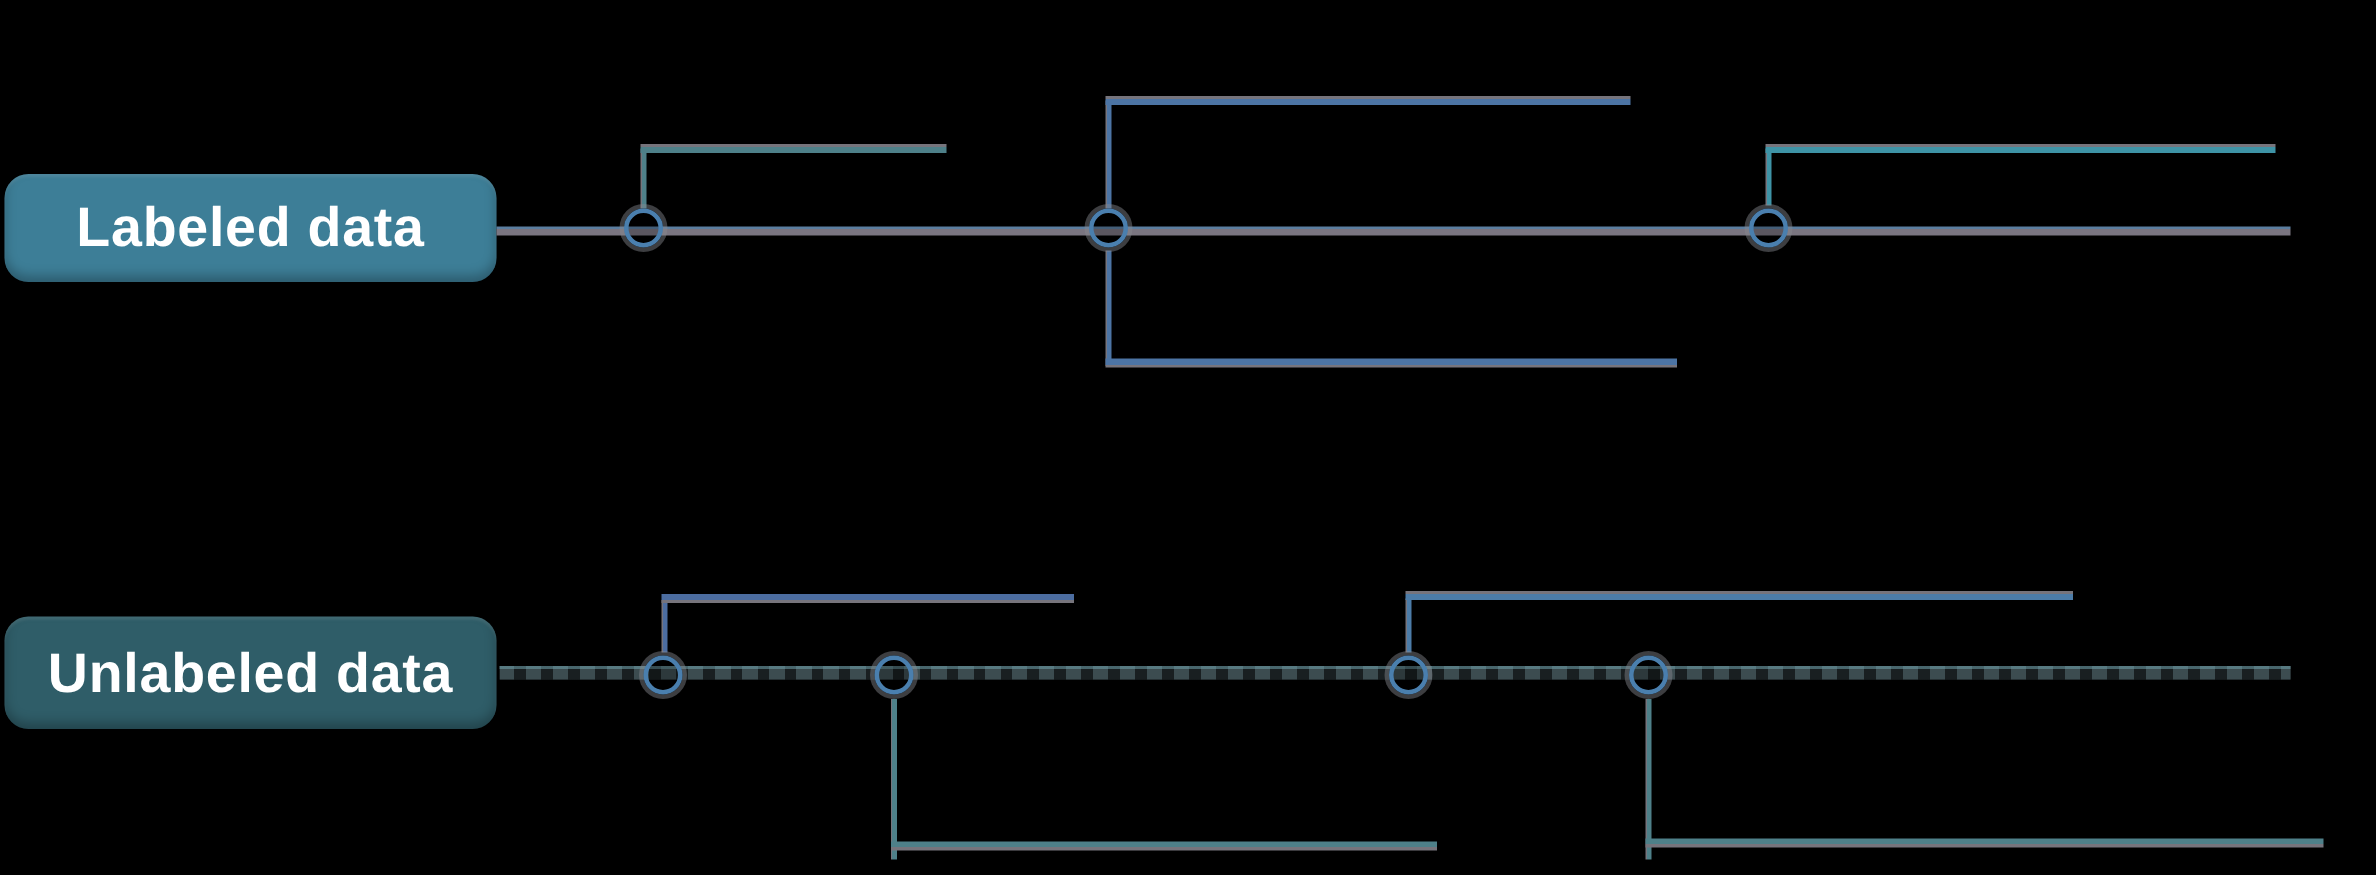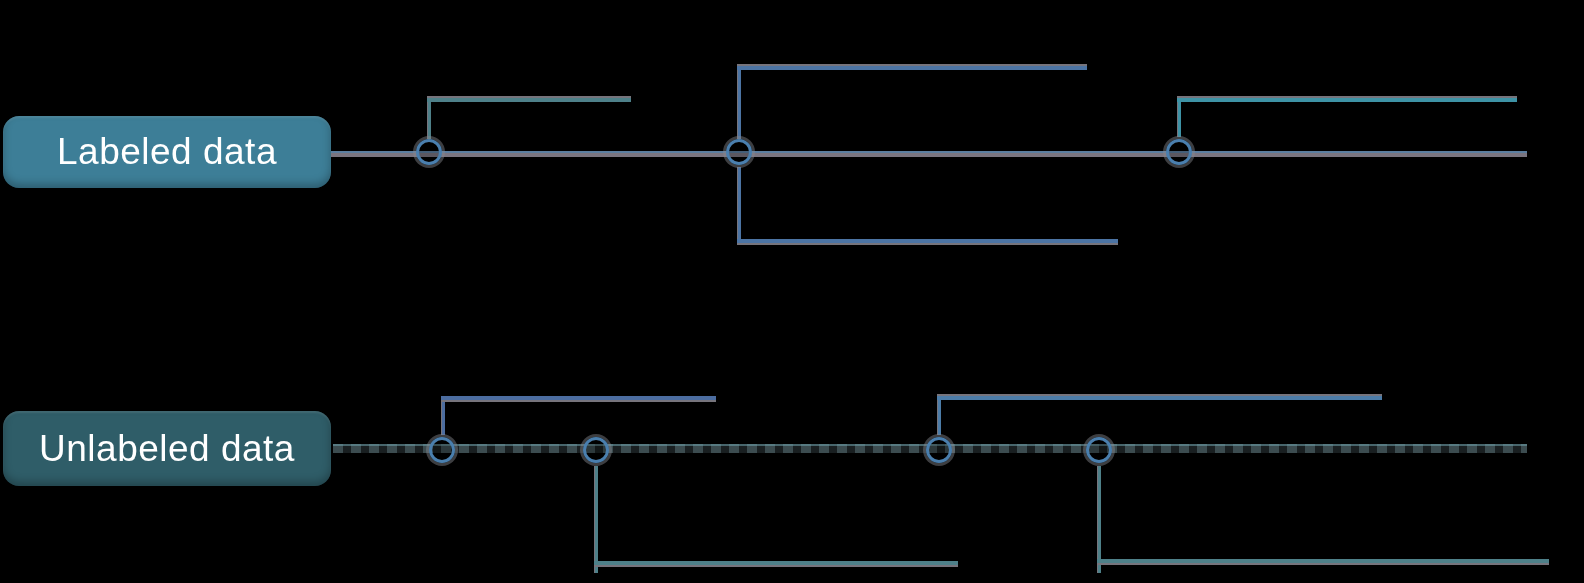--- a/index.html
+++ b/index.html
@@ -14,21 +14,21 @@
     overflow: hidden;
   }
   
   .badge {
     position: absolute;
     left: 3px;
     width: 328px;
     border-radius: 16px;
     display: flex; align-items: center; justify-content: center;
     color: #ffffff;
-    font-size: 37px; font-weight: 400;
+    font-size: 37px; font-weight: 700;
     letter-spacing: 0.5px;
     box-shadow: inset 0 -4px 8px rgba(0,0,0,0.28),
                 inset 0 2px 2px rgba(255,255,255,0.10),
                 0 3px 6px rgba(0,0,0,0.55);
   }
   .badge-labeled   { top: 116px; height: 72px; background: #3d7e97; }
   .badge-unlabeled { top: 411px; height: 75px; background: #2f5d68; }
 
   
   .timeline { position: absolute; }

